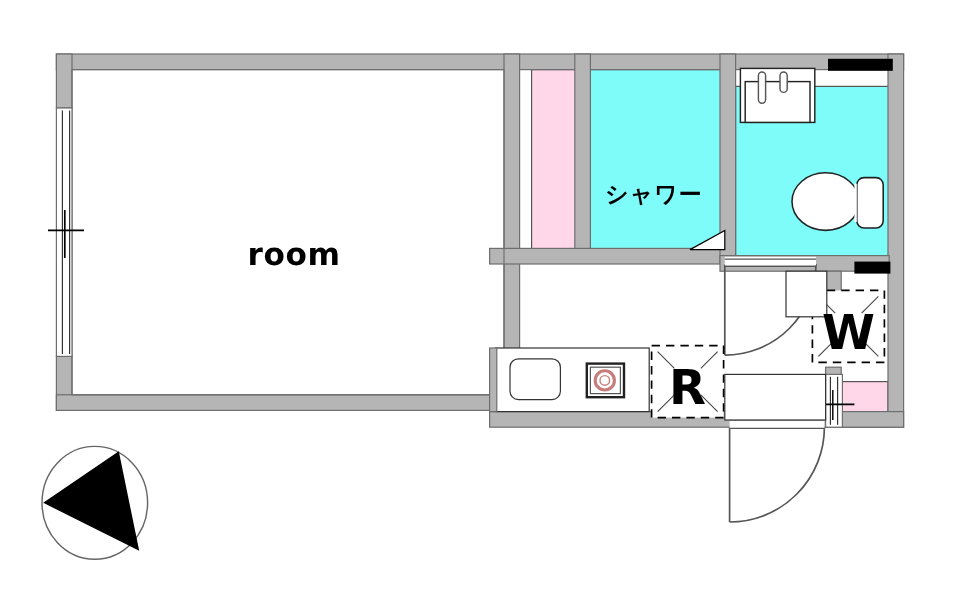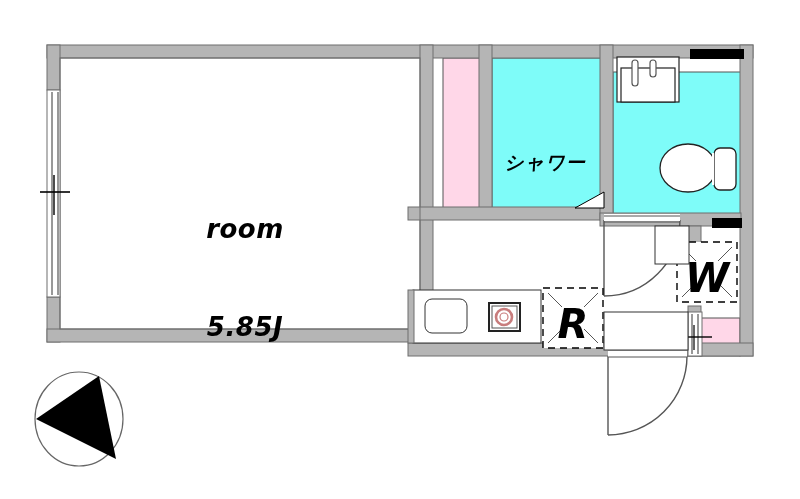--- a/index.html
+++ b/index.html
@@ -27,25 +27,24 @@
     height: 499px;
   }
   .lbl {
     position: absolute;
     font-weight: bold;
     color: #000000;
     text-align: center;
     line-height: 1.25;
     white-space: pre;
     user-select: none;
-    font-style: italic;
   }
   #room-label {
     left: 140px;
-    top: 148px;
+    top: 132px;
     width: 210px;
     font-size: 26px;
     letter-spacing: 0.5px;
   }
   #shower-label {
     left: 485px;
     top: 103px;
     width: 120px;
     font-size: 19px;
     letter-spacing: 1px;
@@ -213,21 +212,20 @@
 
     <g>
       <ellipse cx="79" cy="419" rx="44" ry="47" fill="#ffffff" stroke="#666" stroke-width="1.2"></ellipse>
       <polygon points="36,419 99,376 116,459" fill="#000000"></polygon>
     </g>
 
   </svg>
 
   <div class="lbl" id="room-label">
     <div>room</div>
-    <div>5.85J</div>
   </div>
 
   <div class="lbl" id="shower-label">
     <div>シャワー</div>
   </div>
 
   <div class="lbl" id="fridge-label">R</div>
 
   <div class="lbl" id="washer-label">W</div>
 

